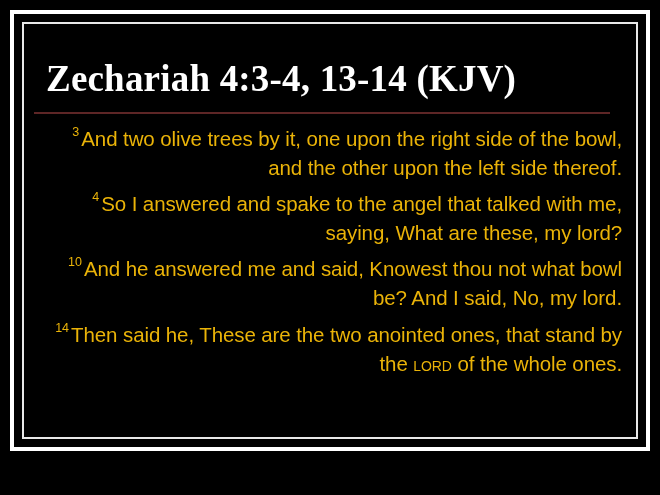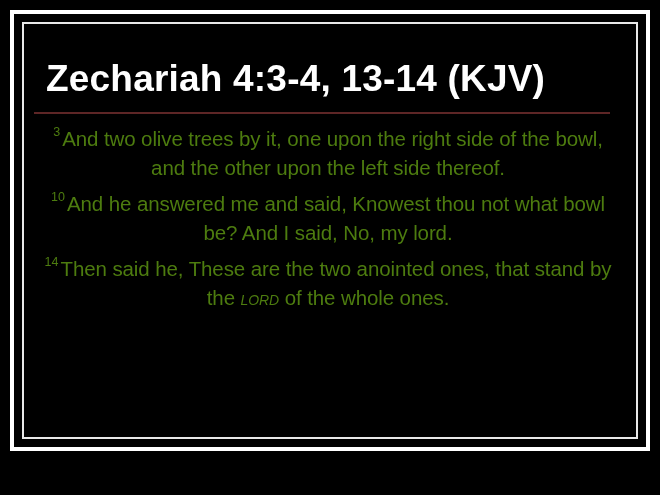--- a/index.html
+++ b/index.html
@@ -48,21 +48,21 @@
 
   .content {
     position: absolute;
     left: 32px;
     top: 28px;
     right: 32px;
     bottom: 62px;
   }
 
   .title {
-    font-family: Liberation Sans, sans-serif;
+    font-family: Liberation Serif, serif;
     font-weight: bold;
     font-size: 37px;
     line-height: 1.05;
     color: #ffffff;
     letter-spacing: 0.2px;
     margin: 0;
     padding: 32px 0 0 14px;
     white-space: nowrap;
   }
 
@@ -70,40 +70,39 @@
     height: 0;
     border-top: 2px solid #5e2626;
     margin: 13px 18px 0 2px;
   }
 
   .verses {
     padding: 10px 6px 0 2px;
   }
 
   .verse {
-    color: #4d7c0f;
+    color: #eab308;
     font-family: "Liberation Sans", sans-serif;
     font-size: 20.5px;
     line-height: 1.42;
     margin: 0 0 7px 0;
-    text-align: center;
+    text-align: right;
     letter-spacing: -0.1px;
   }
 
   .vnum {
     font-size: 12.5px;
     vertical-align: 10px;
     letter-spacing: 0;
     padding-right: 2px;
   }
 
   .smallcaps {
     font-variant: small-caps;
     text-transform: lowercase;
-    font-style: italic;
   }
 </style>
 </head>
 <body>
 
 <div class="slide">
 
   <div class="frame-outer"></div>
   <div class="frame-inner"></div>
 
@@ -112,20 +111,23 @@
     <h1 class="title">Zechariah 4:3-4, 13-14 (KJV)</h1>
 
     <div class="divider"></div>
 
     <div class="verses">
 
       <p class="verse">
         <span class="vnum">3</span><span>And two olive trees by it, one upon the right side of the bowl, and the other upon the left side thereof.</span>
       </p>
 
+      <p class="verse">
+        <span class="vnum">4</span><span>So I answered and spake to the angel that talked with me, saying, What are these, my lord?</span>
+      </p>
 
       <p class="verse">
         <span class="vnum">10</span><span>And he answered me and said, Knowest thou not what bowl be? And I said, No, my lord.</span>
       </p>
 
       <p class="verse">
         <span class="vnum">14</span><span>Then said he, These are the two anointed ones, that stand by the </span><span class="smallcaps">Lord</span><span> of the whole ones.</span>
       </p>
 
     </div>

